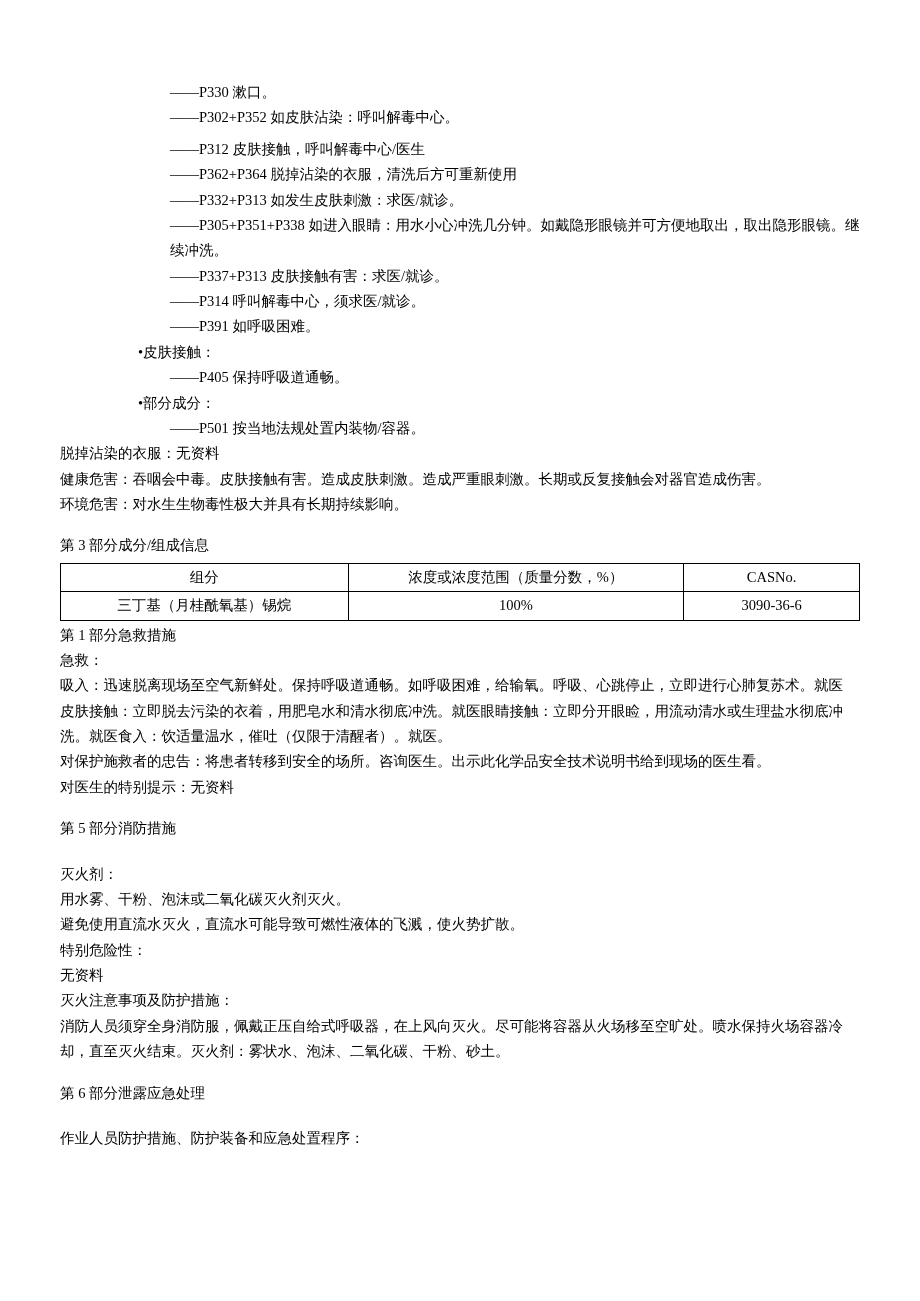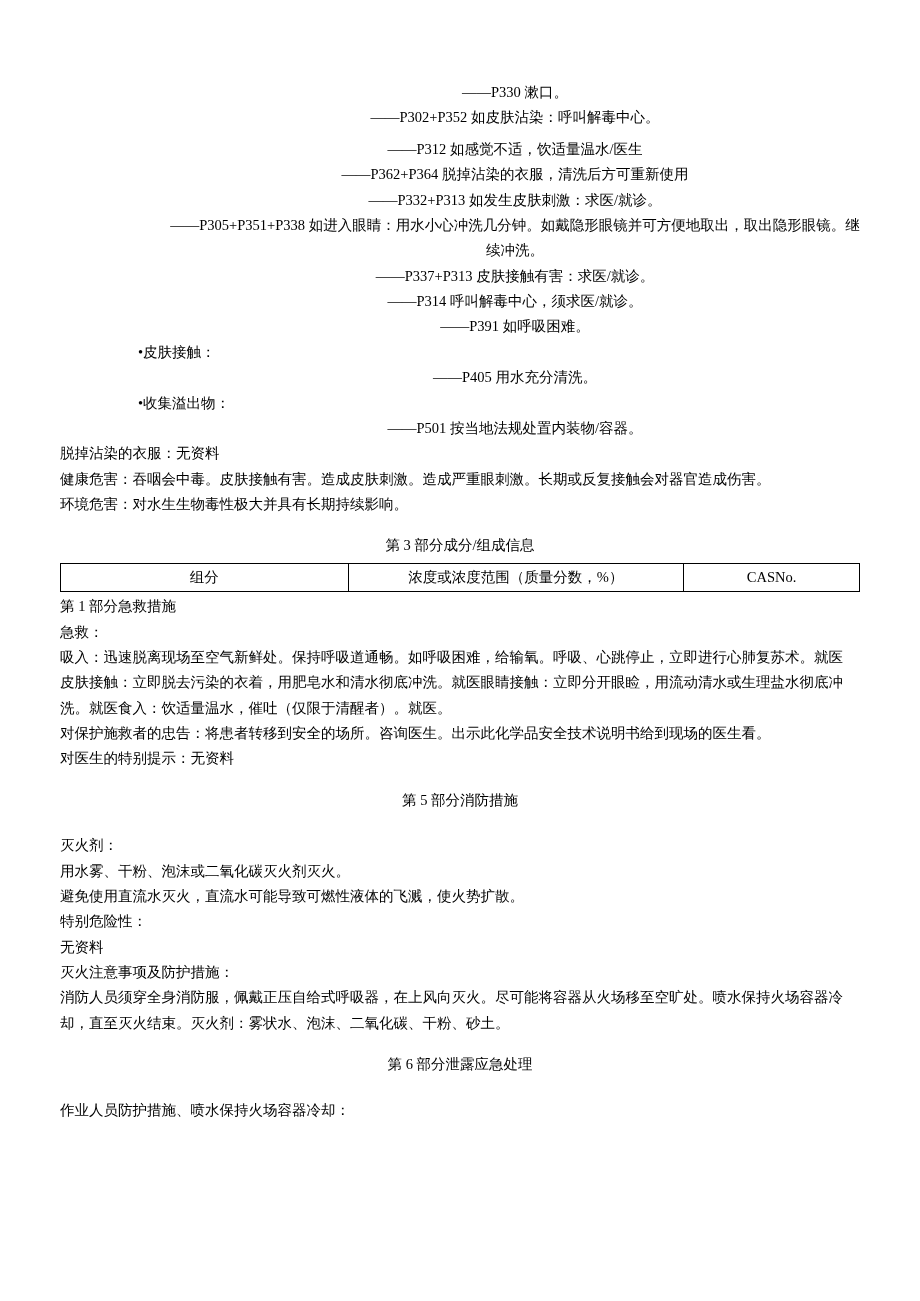--- a/index.html
+++ b/index.html
@@ -6,24 +6,24 @@
     font-family: "SimSun", "宋体", serif;
     font-size: 14.5px;
     line-height: 1.75;
     color: #000;
     background: #fff;
     width: 920px;
     margin: 0;
     padding: 80px 60px 60px 60px;
     box-sizing: border-box;
   }
-  .indent-2 { padding-left: 110px; text-align: center; }
+  .indent-2 { padding-left: 110px; }
   .indent-1 { padding-left: 78px; }
   .heading {
-    text-align: center;
+    text-align: left;
     margin-top: 16px;
     margin-bottom: 4px;
   }
   table {
     border-collapse: collapse;
     width: 100%;
     margin-bottom: 2px;
   }
   td {
     border: 1px solid #000;
@@ -35,50 +35,55 @@
   col.c2 { width: 42%; }
   col.c3 { width: 22%; }
   .gap { height: 16px; }
 </style>
 </head>
 <body>
 
 <div class="indent-2">——P330 漱口。</div>
 <div class="indent-2">——P302+P352 如皮肤沾染：呼叫解毒中心。</div>
 <div style="height:6px"></div>
-<div class="indent-2">——P312 如感觉不适，饮适量温水/医生</div>
+<div class="indent-2">——P312 皮肤接触，呼叫解毒中心/医生</div>
 <div class="indent-2">——P362+P364 脱掉沾染的衣服，清洗后方可重新使用</div>
 <div class="indent-2">——P332+P313 如发生皮肤刺激：求医/就诊。</div>
 <div class="indent-2">——P305+P351+P338 如进入眼睛：用水小心冲洗几分钟。如戴隐形眼镜并可方便地取出，取出隐形眼镜。继续冲洗。</div>
 <div class="indent-2">——P337+P313 皮肤接触有害：求医/就诊。</div>
 <div class="indent-2">——P314 呼叫解毒中心，须求医/就诊。</div>
 <div class="indent-2">——P391 如呼吸困难。</div>
 
 <div class="indent-1">•皮肤接触：</div>
-<div class="indent-2">——P405 用水充分清洗。</div>
-<div class="indent-1">•收集溢出物：</div>
+<div class="indent-2">——P405 保持呼吸道通畅。</div>
+<div class="indent-1">•部分成分：</div>
 <div class="indent-2">——P501 按当地法规处置内装物/容器。</div>
 
 <div>脱掉沾染的衣服：无资料</div>
 <div>健康危害：吞咽会中毒。皮肤接触有害。造成皮肤刺激。造成严重眼刺激。长期或反复接触会对器官造成伤害。</div>
 <div>环境危害：对水生生物毒性极大并具有长期持续影响。</div>
 
 <div class="heading">第 3 部分成分/组成信息</div>
 
 <table>
   <colgroup>
       <col class="c1">
       <col class="c2">
       <col class="c3">
     </colgroup>
   <tbody>
       <tr>
     <td>组分</td>
     <td>浓度或浓度范围（质量分数，%）</td>
     <td>CASNo.</td>
+  </tr>
+  <tr>
+    <td>三丁基（月桂酰氧基）锡烷</td>
+    <td>100%</td>
+    <td>3090-36-6</td>
   </tr>
 </tbody>
   </table>
 
 <div>第 1 部分急救措施</div>
 <div>急救：</div>
 <div>吸入：迅速脱离现场至空气新鲜处。保持呼吸道通畅。如呼吸困难，给输氧。呼吸、心跳停止，立即进行心肺复苏术。就医</div>
 <div>皮肤接触：立即脱去污染的衣着，用肥皂水和清水彻底冲洗。就医眼睛接触：立即分开眼睑，用流动清水或生理盐水彻底冲洗。就医食入：饮适量温水，催吐（仅限于清醒者）。就医。</div>
 <div>对保护施救者的忠告：将患者转移到安全的场所。咨询医生。出示此化学品安全技术说明书给到现场的医生看。</div>
 <div>对医生的特别提示：无资料</div>
@@ -88,13 +93,13 @@
 <div>灭火剂：</div>
 <div>用水雾、干粉、泡沫或二氧化碳灭火剂灭火。</div>
 <div>避免使用直流水灭火，直流水可能导致可燃性液体的飞溅，使火势扩散。</div>
 <div>特别危险性：</div>
 <div>无资料</div>
 <div>灭火注意事项及防护措施：</div>
 <div>消防人员须穿全身消防服，佩戴正压自给式呼吸器，在上风向灭火。尽可能将容器从火场移至空旷处。喷水保持火场容器冷却，直至灭火结束。灭火剂：雾状水、泡沫、二氧化碳、干粉、砂土。</div>
 
 <div class="heading">第 6 部分泄露应急处理</div>
 <div class="gap"></div>
-<div>作业人员防护措施、喷水保持火场容器冷却：</div>
+<div>作业人员防护措施、防护装备和应急处置程序：</div>
 
 </body></html>

